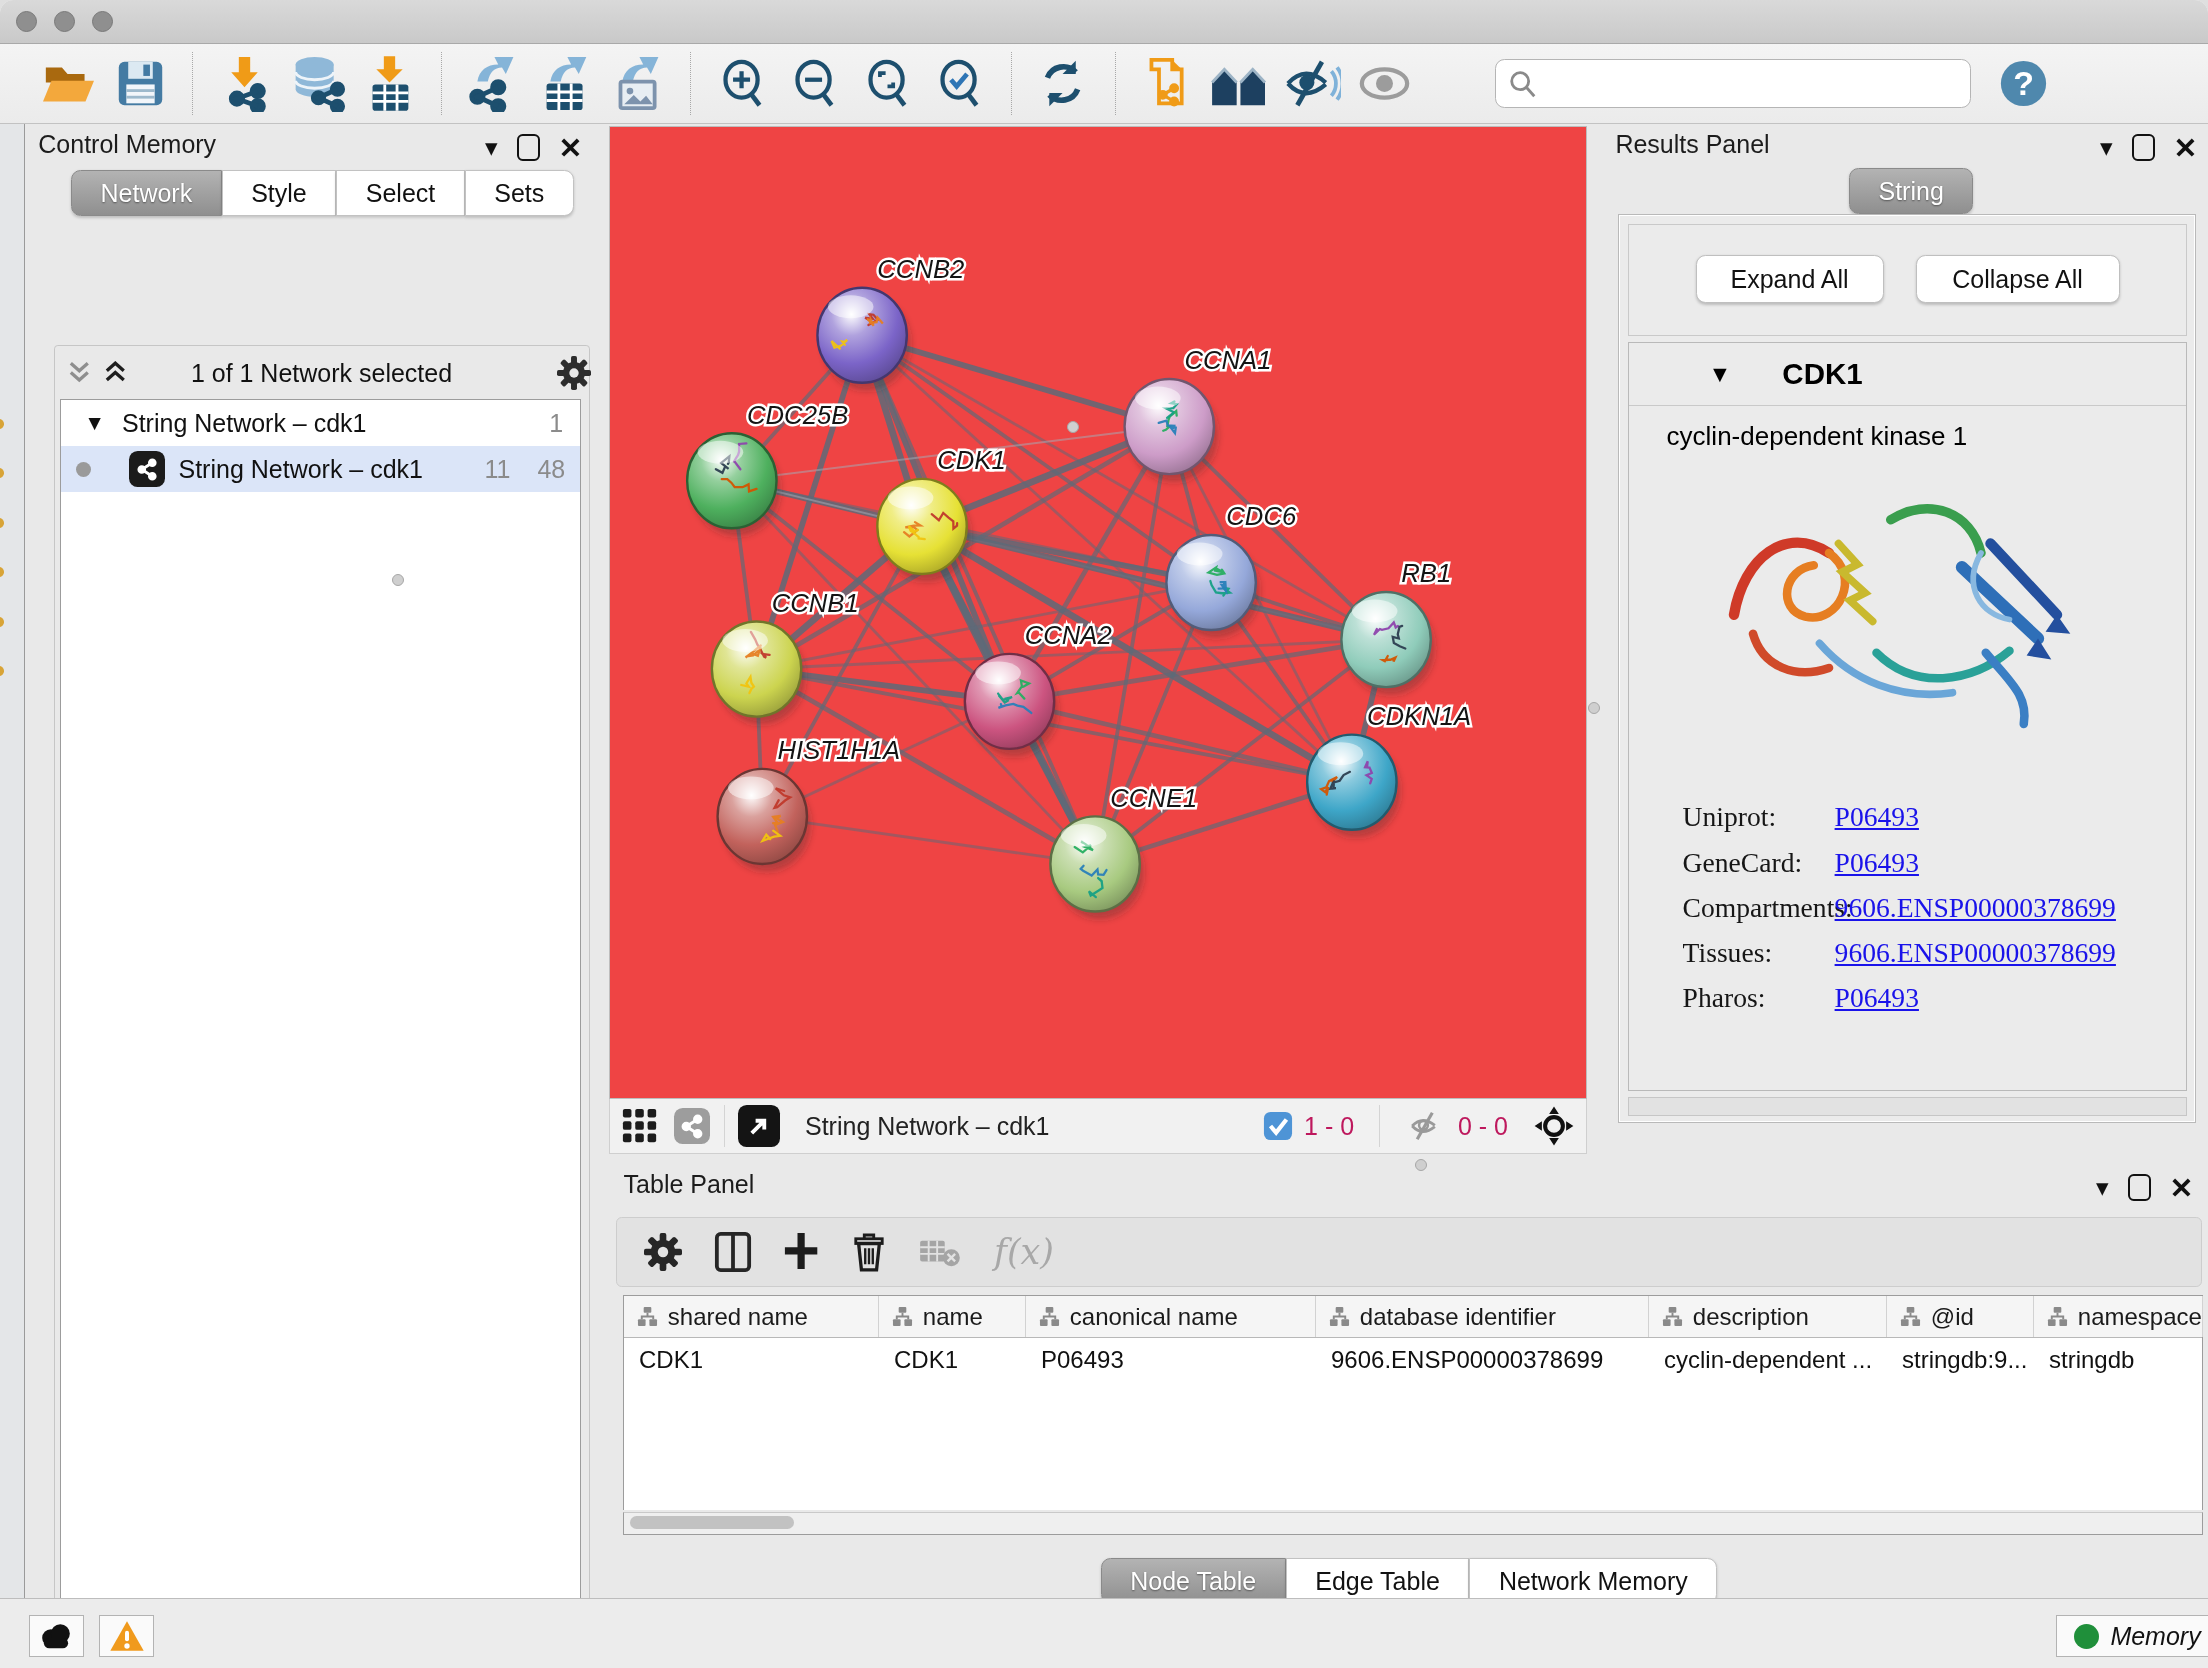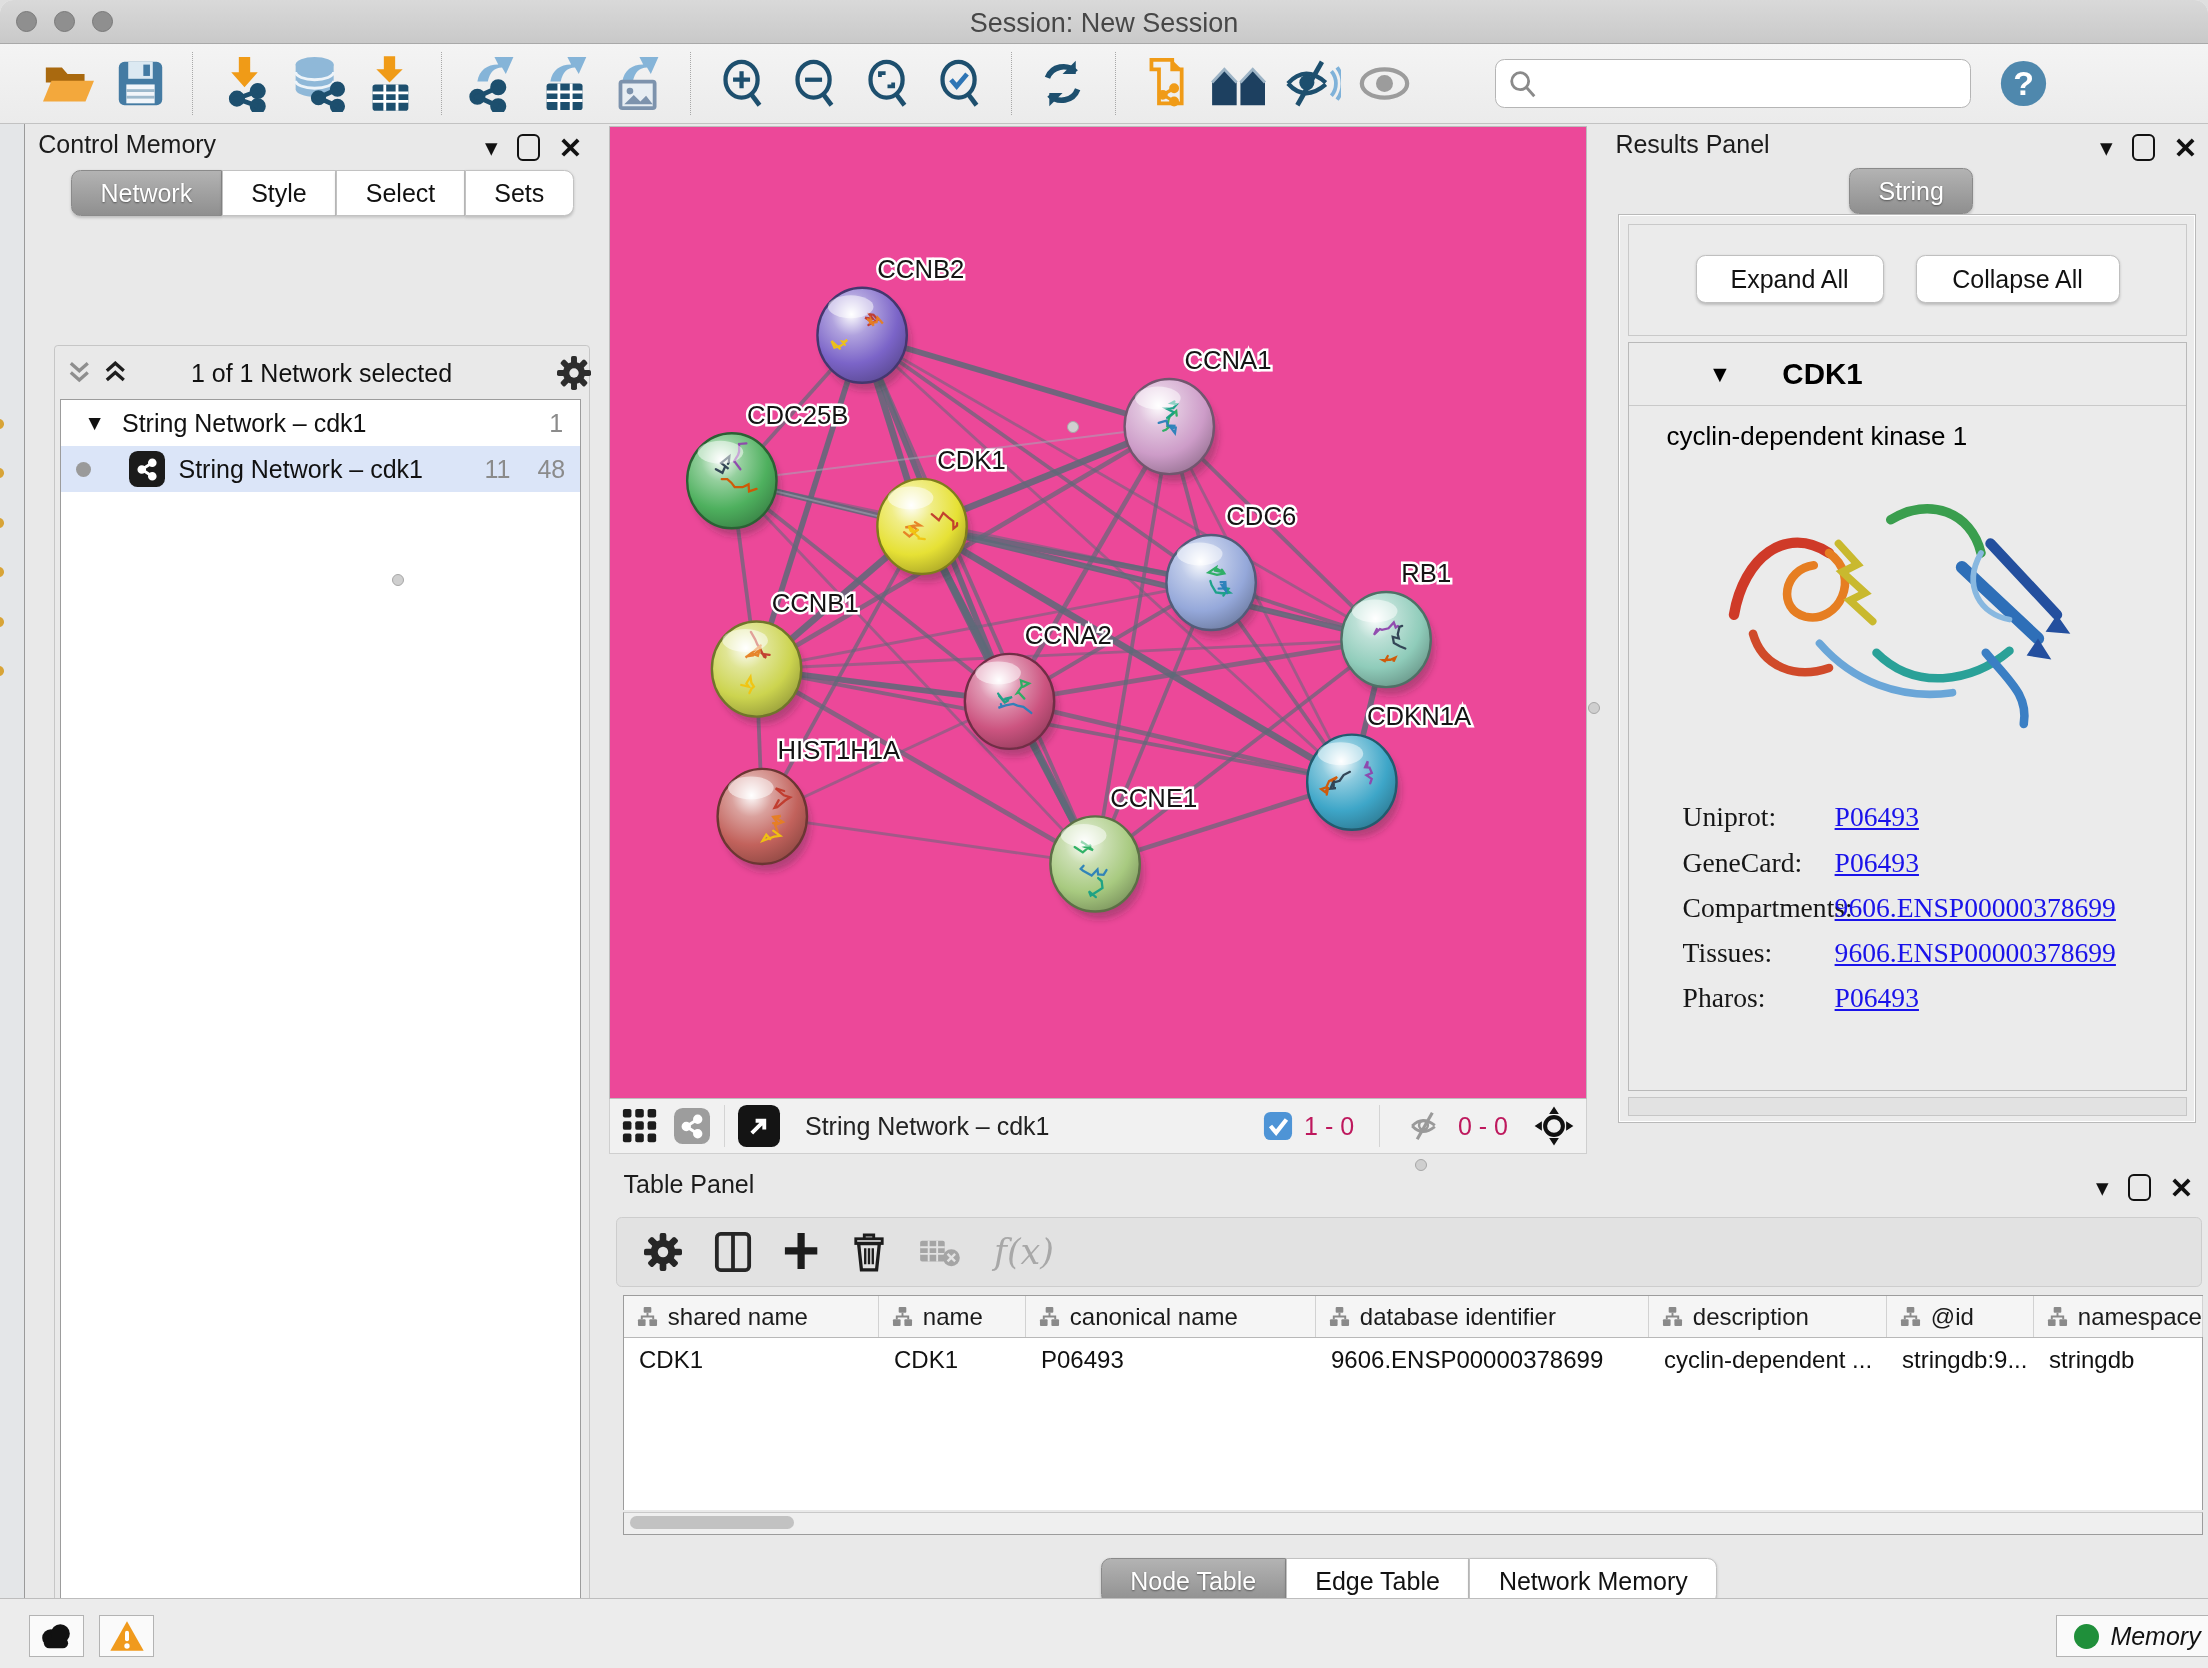--- a/index.html
+++ b/index.html
@@ -34,21 +34,21 @@
 
   
   #cp-box{left:28.5px;top:221px;width:536px;height:1370px;background:#e9e9e9;border:1.9px solid #c6c6c6;border-radius:3.8px;}
   #cp-list{left:5.7px;top:53px;width:521px;height:1311px;background:#fff;border:1.9px solid #9c9c9c;}
   .treerow{height:46px;display:flex;align-items:center;font-size:25px;color:#111;}
   .treerow .cnt{color:#8b8b8b;}
   .sel{background:#dbe5f8;}
   .badge{width:36px;height:36px;border-radius:8.6px;display:inline-flex;align-items:center;justify-content:center;}
 
   
-  #netcanvas{left:609px;top:126px;width:978px;height:973px;background:#ec4899;border:1.9px solid #bdbdbd;}
+  #netcanvas{left:609px;top:126px;width:978px;height:973px;background:#ef4444;border:1.9px solid #bdbdbd;font-style:italic;}
   #netstatus{left:609px;top:1099px;width:978px;height:55px;background:#f1f1f1;border:1.9px solid #cfcfcf;border-top:none;display:flex;align-items:center;padding:0 11.4px;font-size:25px;color:#222;}
   .nsep{width:0;height:42px;border-left:1.9px solid #d4d4d4;margin:0 13.3px;}
   .graytext{color:#be185d;}
 
   
   #rp-content{left:1619px;top:215px;width:576px;height:907px;background:#ebebeb;border:1.9px solid #fff;outline:1.9px solid #b9b9b9;}
   .rp-btn{height:48px;line-height:46px;background:#fff;border:1px solid #bfbfbf;border-radius:9.5px;font-size:25px;color:#111;text-align:center;box-shadow:0 1.9px 2.9px rgba(0,0,0,.2);}
   #crosslinks{font-family:"Liberation Serif", serif;font-size:27.6px;color:#161616;}
   #crosslinks .xl-row{display:flex;margin-top:13.3px;}
   #crosslinks .xl-label{width:179px;padding-left:27px;}
@@ -77,21 +77,20 @@
 </style>
 </head>
 <body>
 
 <div id="win">
 
   <div id="titlebar" class="abs">
     <div class="tl abs" style="left:16px"></div>
     <div class="tl abs" style="left:54px"></div>
     <div class="tl abs" style="left:92px"></div>
-    <div id="titletext" class="abs">Session: New Session</div>
   </div>
 
   <div id="toolbar" class="abs">
     <span class="tbtn">
         <svg width="57" height="51" viewBox="0 0 60 54">
           <path d="M6 10h17l6 7h18v9H6z" fill="#a9690f"></path>
           <path d="M3 46l9-22h45l-9 22z" fill="#f3a83c"></path>
         </svg>
       </span>
     <span class="tbtn">

